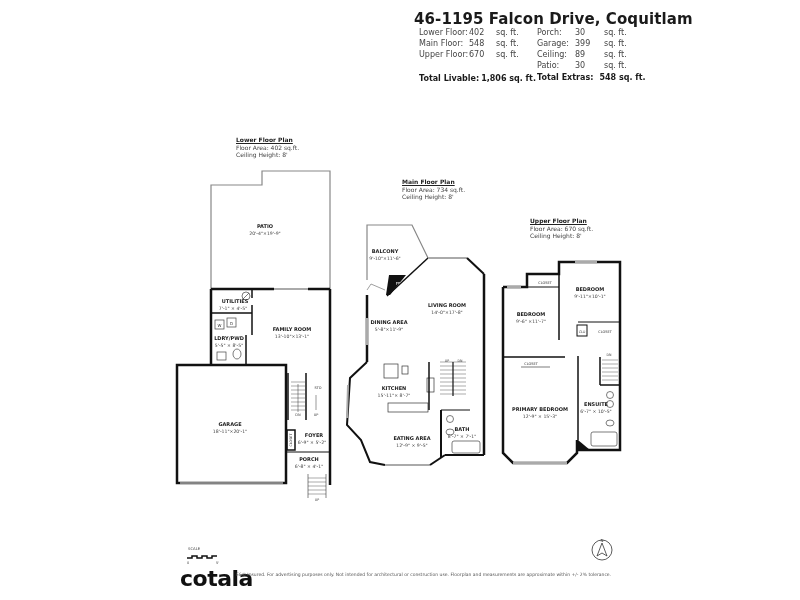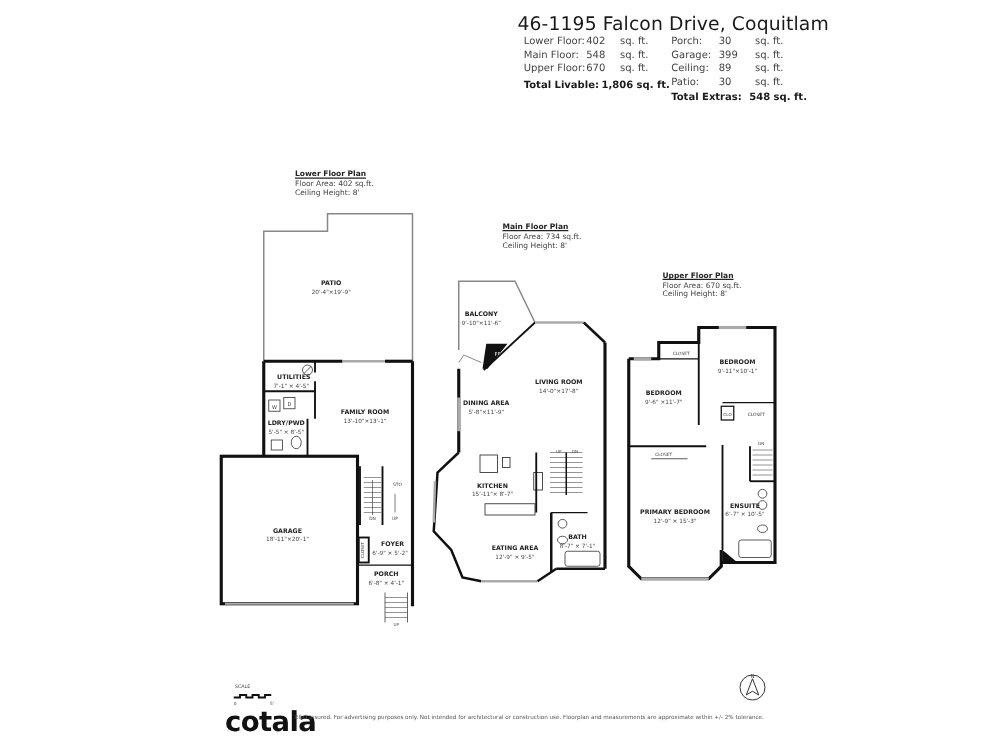--- a/index.html
+++ b/index.html
@@ -1,18 +1,18 @@
 <!DOCTYPE html>
 <html><head>
 <meta charset="utf-8">
 <style>
   html, body { margin:0; padding:0; background:#ffffff; }
   body { width:800px; height:600px; position:relative; overflow:hidden; font-family:"DejaVu Sans", sans-serif; color:#222; }
   .abs { position:absolute; }
-  .title { left:414px; top:10px; font-size:15px; font-weight:normal; color:#1a1a1a; white-space:nowrap; letter-spacing:0.1px; }
+  .title { left:414px; top:10px; font-size:15px; font-weight:bold; color:#1a1a1a; white-space:nowrap; letter-spacing:0.1px; }
   .stats { font-size:8px; color:#444; line-height:11px; }
   .stats .row { display:flex; white-space:nowrap; }
   .stats .lbl { display:inline-block; }
   .stats .val { display:inline-block; }
   .stats .unit { display:inline-block; margin-left:13px; }
   .bold { font-weight:bold; color:#1a1a1a; }
   .plan-hdr { font-size:6px; color:#444; line-height:7.5px; white-space:nowrap; }
   .plan-hdr .h { font-weight:bold; text-decoration:underline; color:#222; }
   svg text { font-family:"DejaVu Sans", sans-serif; }
   .room-name { font-size:5px; font-weight:bold; fill:#222; }
@@ -35,21 +35,21 @@
   <div class="row">
     <span class="lbl" style="width:50px">Main Floor:</span>
     <span class="val" style="width:14px">548</span>
     <span class="unit">sq. ft.</span>
   </div>
   <div class="row">
     <span class="lbl" style="width:50px">Upper Floor:</span>
     <span class="val" style="width:14px">670</span>
     <span class="unit">sq. ft.</span>
   </div>
-  <div class="row bold" style="margin-top:2px">
+  <div class="row bold" style="margin-top:13px">
     <span>Total Livable:</span>
     <span style="margin-left:2px">1,806 sq. ft.</span>
   </div>
 </div>
 
 <div class="abs stats" style="left:537px; top:27px;">
   <div class="row">
     <span class="lbl" style="width:38px">Porch:</span>
     <span class="val" style="width:16px">30</span>
     <span class="unit">sq. ft.</span>

